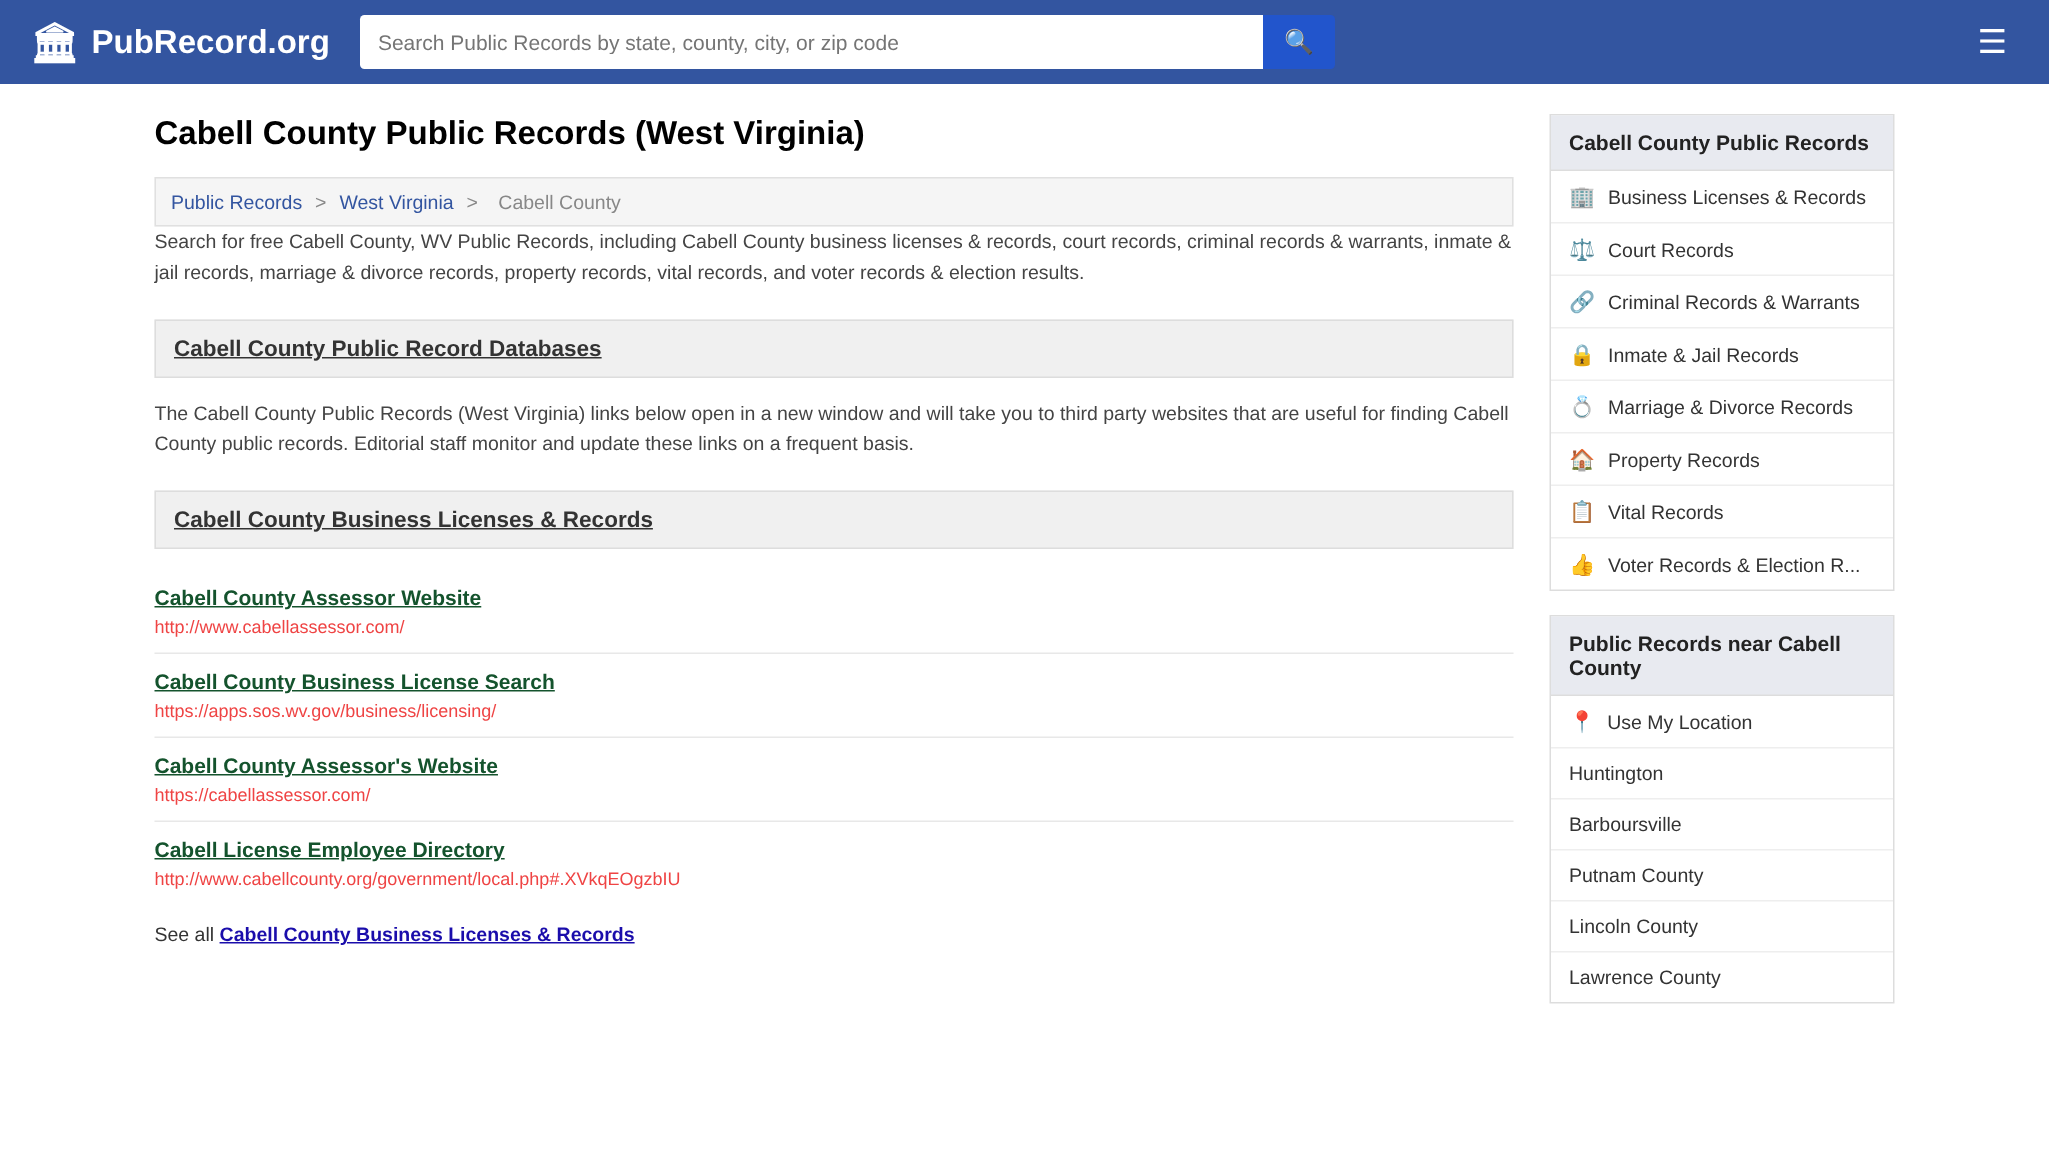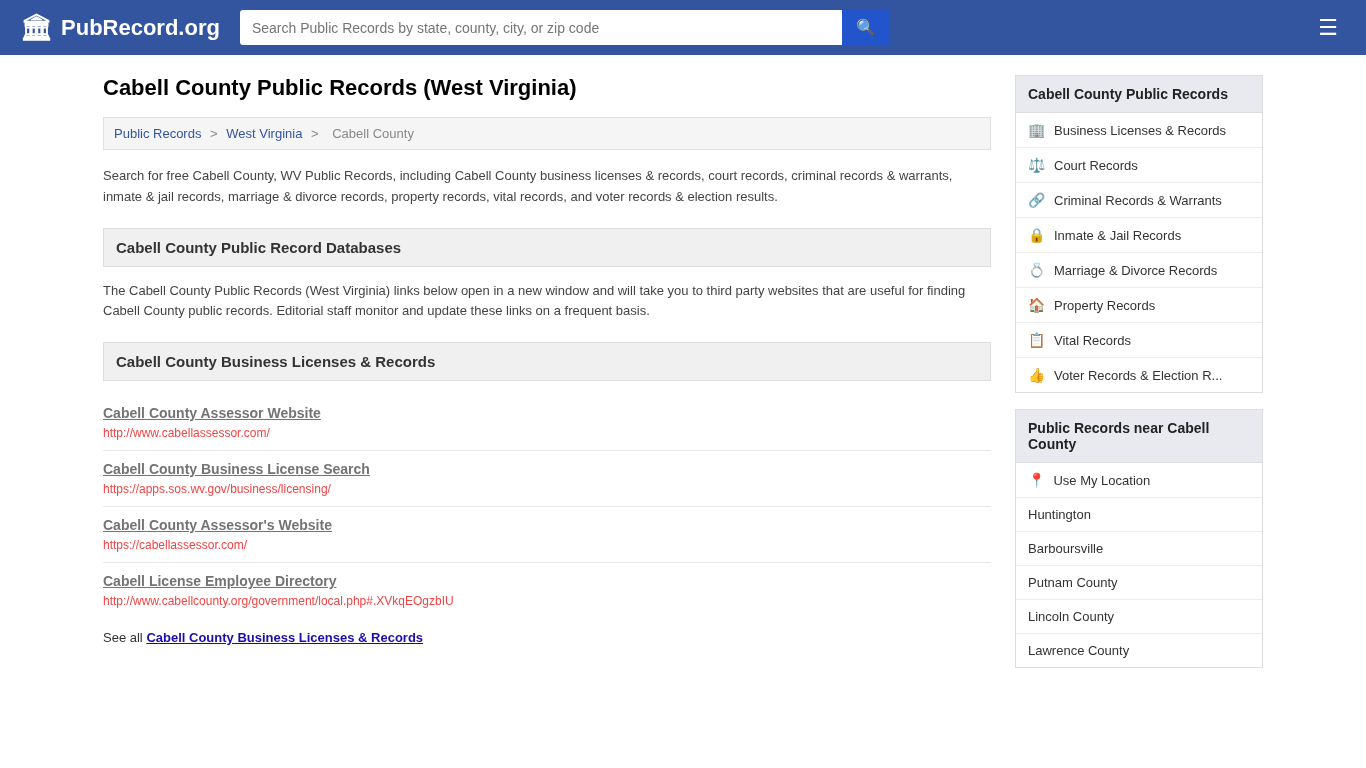--- a/index.html
+++ b/index.html
@@ -64,37 +64,37 @@
       max-width: 1200px;
       margin: 0 auto;
       padding: 20px 20px;
       display: flex;
       gap: 24px;
     }
     #content-area {
       flex: 1;
     }
     #sidebar {
-      width: 248px;
+      width: 230px;
       flex-shrink: 0;
     }
 
     
     #page-title {
       font-size: 22px;
       font-weight: bold;
       color: #000000;
       margin-bottom: 16px;
     }
 
     
     #breadcrumb {
       font-size: 13px;
       color: #555;
-      margin-bottom: 16px;
+      margin-bottom: 0;
       padding: 8px 10px;
       background: #f5f5f5;
       border: 1px solid #e0e0e0;
     }
     #breadcrumb a {
       color: #3355a0;
       text-decoration: none;
     }
     #breadcrumb span {
       margin: 0 5px;
@@ -111,20 +111,21 @@
 
     
     .section-header {
       background: #f0f0f0;
       border: 1px solid #ddd;
       padding: 10px 12px;
       font-size: 15px;
       font-weight: bold;
       color: #333;
       margin-bottom: 14px;
+      text-decoration: underline;
     }
 
     
     .section-text {
       font-size: 13px;
       color: #444;
       line-height: 1.6;
       margin-bottom: 20px;
     }
 
@@ -132,21 +133,21 @@
     .record-entry {
       border-bottom: 1px solid #e8e8e8;
       padding: 10px 0;
     }
     .record-entry:last-of-type {
       border-bottom: none;
     }
     .record-title {
       font-size: 14px;
       font-weight: bold;
-      color: #737373;
+      color: #14532d;
       text-decoration: underline;
       cursor: pointer;
       display: block;
       margin-bottom: 3px;
     }
     .record-url {
       font-size: 12px;
       color: #ef4444;
       cursor: pointer;
       text-decoration: none;

